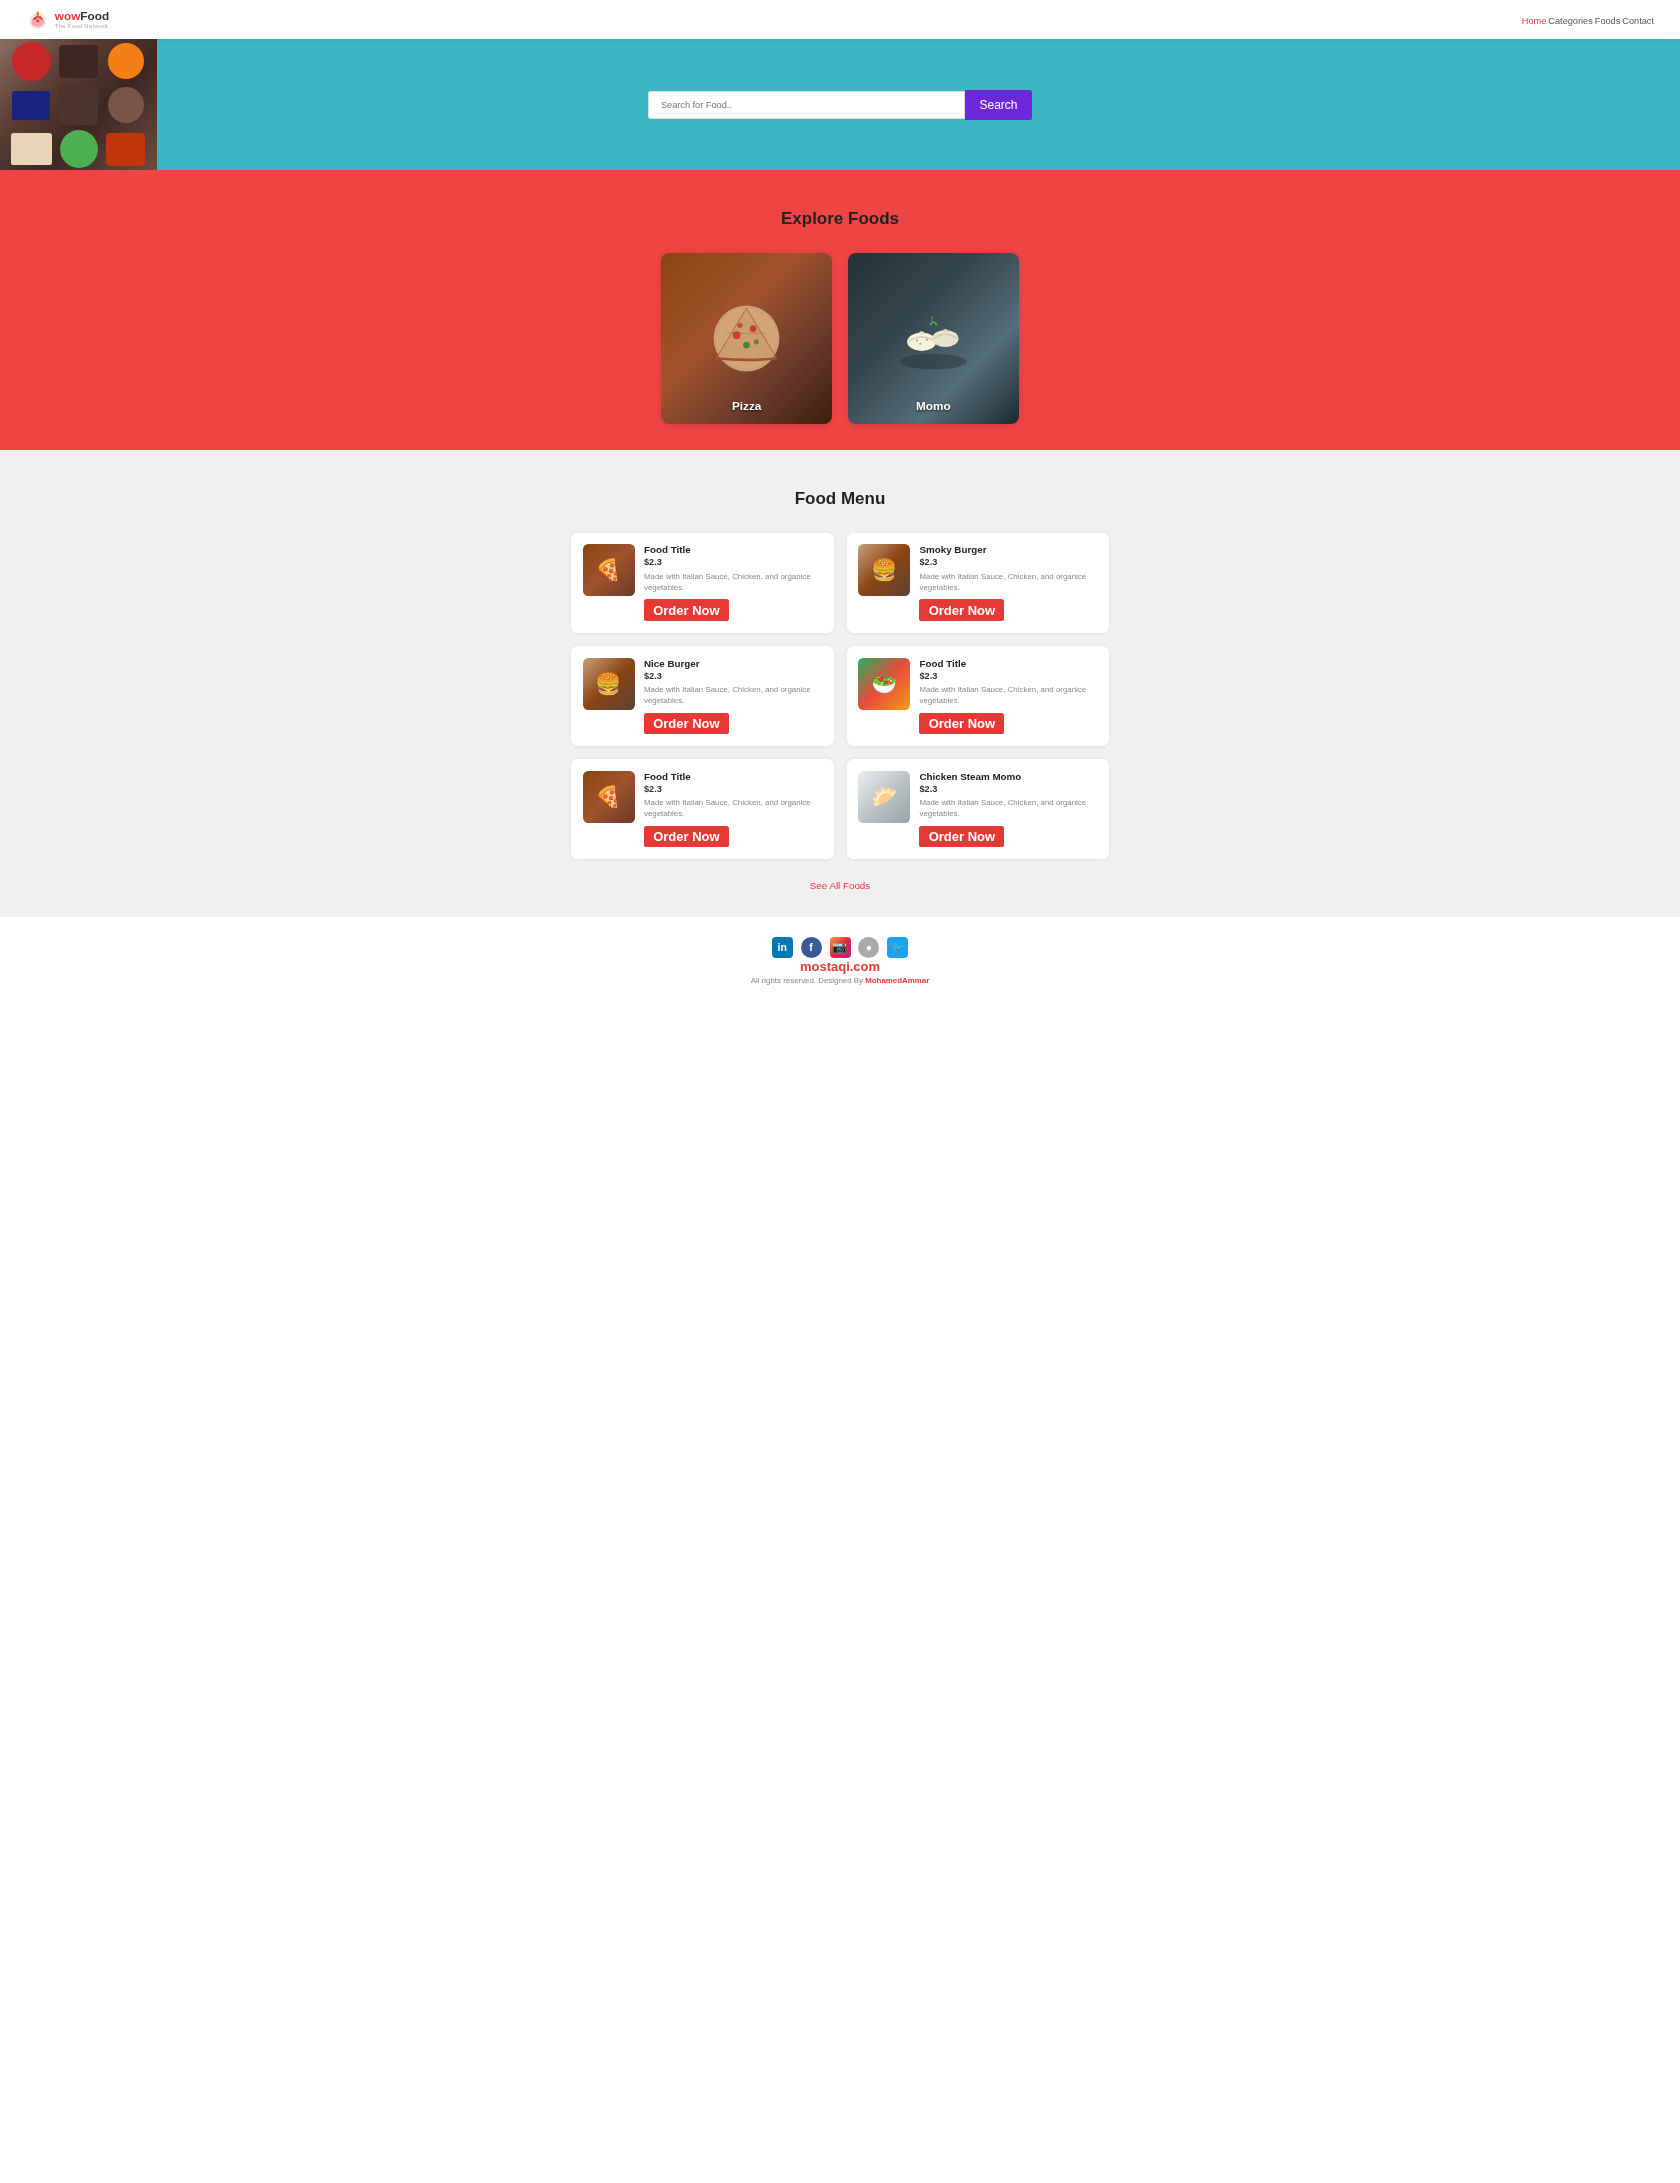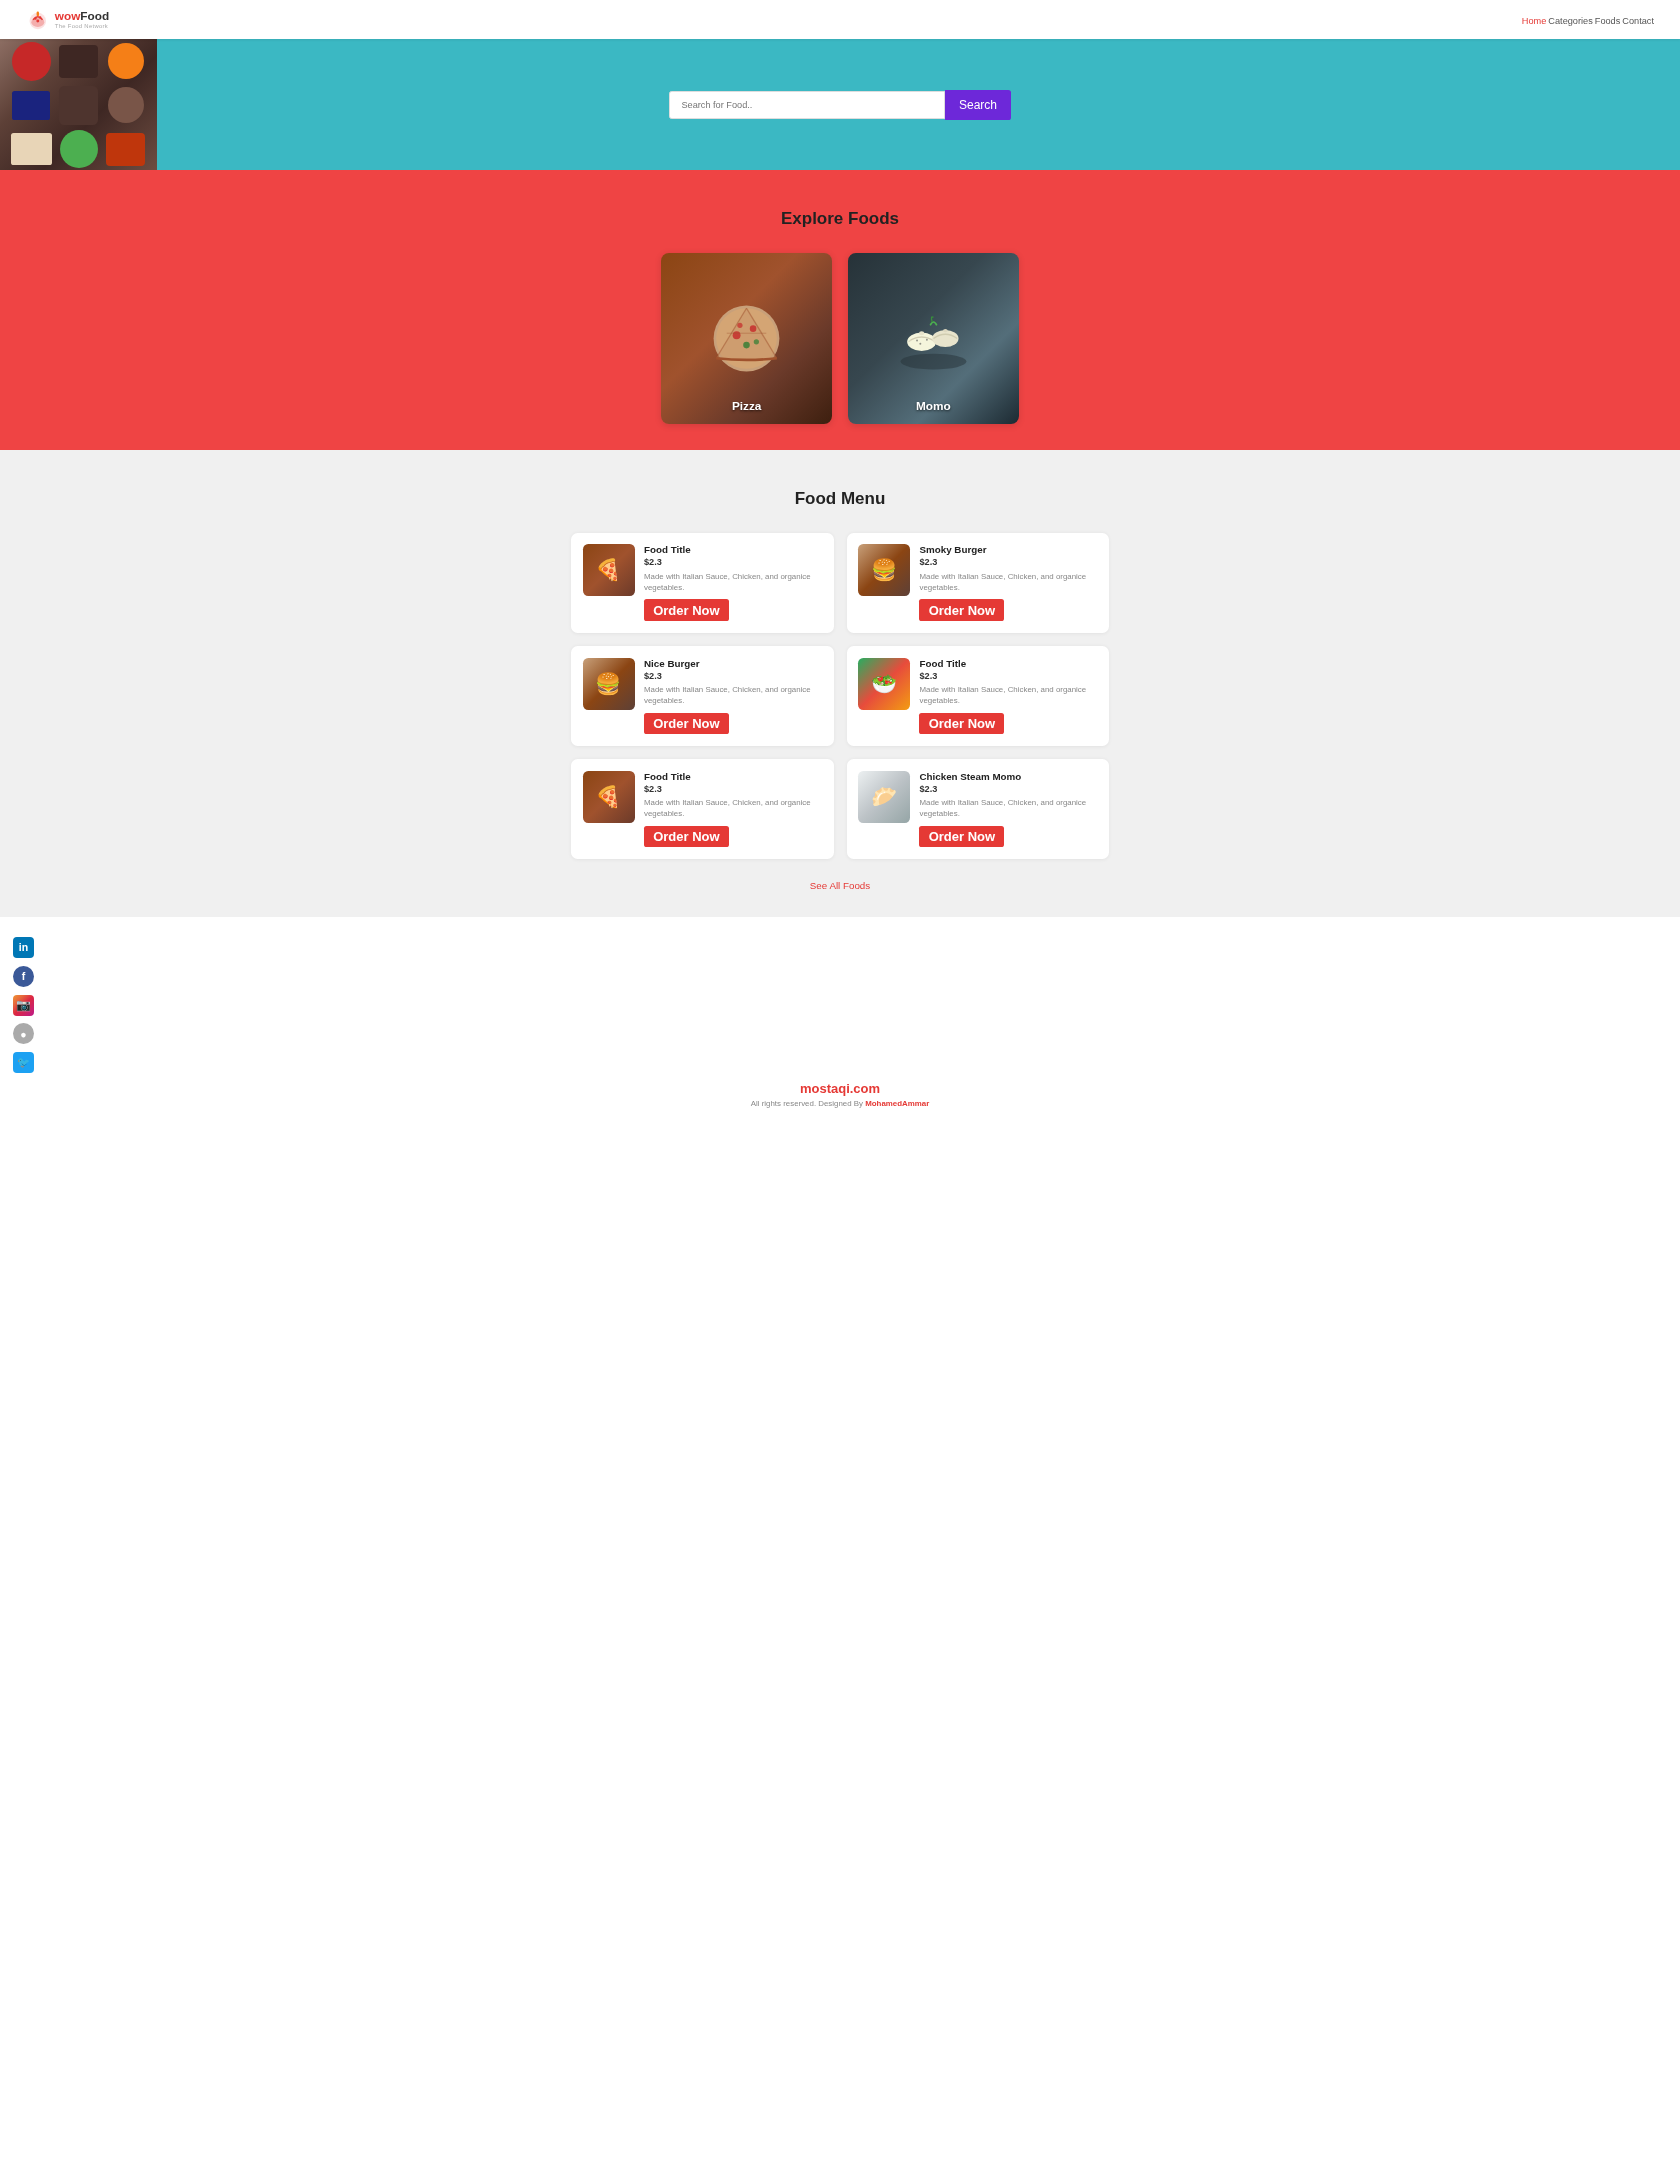--- a/index.html
+++ b/index.html
@@ -80,21 +80,21 @@
     }
 
     .search-container {
       display: flex;
       align-items: center;
       gap: 0;
       position: relative;
       z-index: 5;
     }
     .search-input {
-      width: 276px;
+      width: 317px;
       padding: 7.9px 11.8px;
       border: 0.7px solid #ddd;
       border-radius: 2.6px 0 0 2.6px;
       font-size: 9.2px;
       outline: none;
       background: #fff;
     }
     .search-btn {
       padding: 7.9px 14.4px;
       background: #6d28d9;
@@ -236,23 +236,22 @@
     
     footer {
       background: #fff;
       padding: 19.7px 13px 13px;
       text-align: center;
     }
     .social-icons {
       display: flex;
       justify-content: center;
       gap: 7.9px;
-      margin-bottom: 8px;
+      margin-bottom: 1px;
       align-items: flex-start;
-      flex-direction: column;
     }
     .social-icon {
       width: 21px;
       height: 21px;
       border-radius: 3.9px;
       display: flex;
       align-items: center;
       justify-content: center;
       font-size: 10.5px;
       font-weight: 700;

